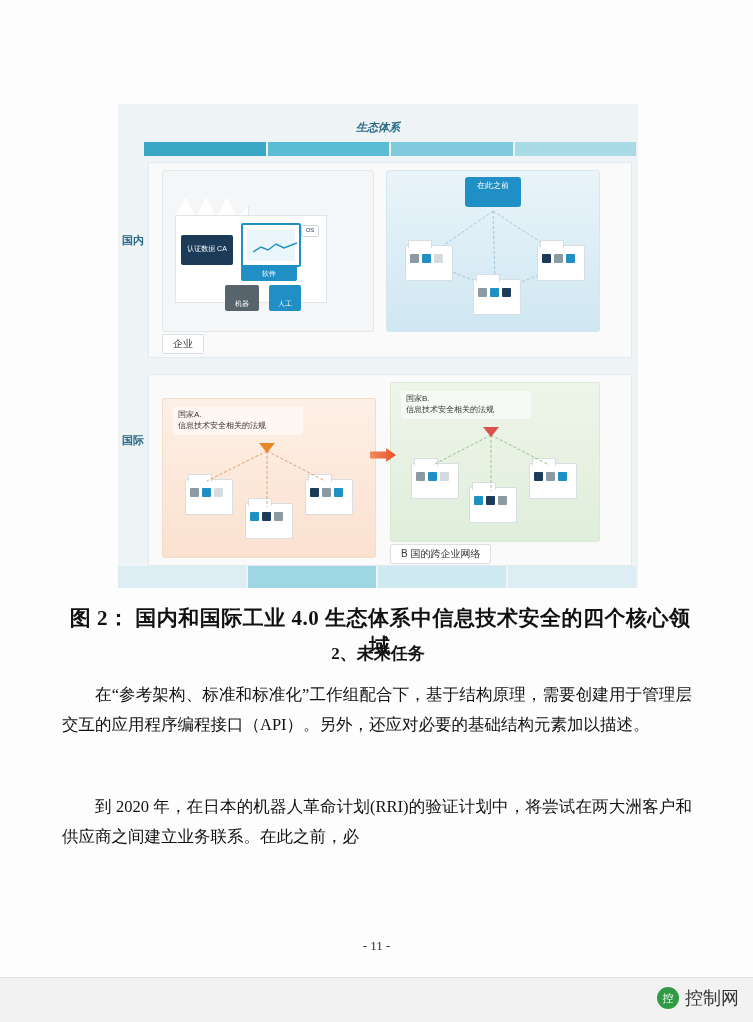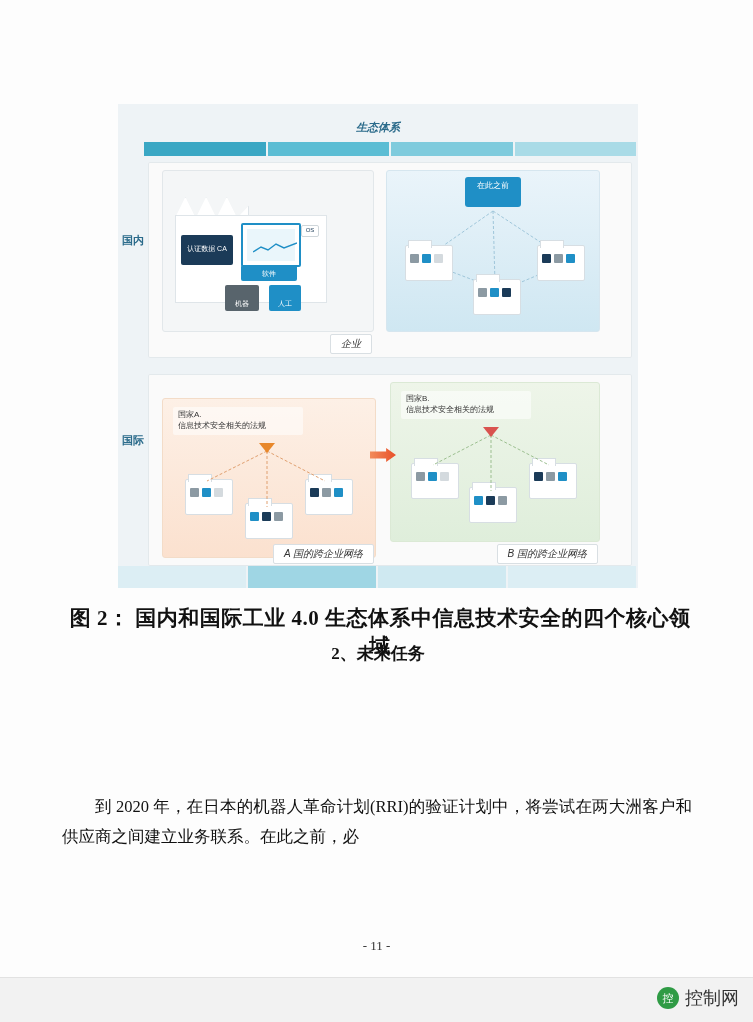--- a/index.html
+++ b/index.html
@@ -91,22 +91,21 @@
   }
   .sub-b{
     left:272px;top:278px;width:208px;height:158px;
     background:linear-gradient(180deg,#eef5e9,#dfeedb);
     border:1px solid #dbe9d5;
   }
   .caption-in{
     position:absolute;
     font-family:"Liberation Sans",sans-serif;
     font-size:11px;color:#333;
-    text-align:right;
-    font-style:italic;
+    text-align:left;
   }
   .cap-ent{left:44px;top:230px;width:210px;}
   .cap-cross{left:268px;top:230px;width:212px;}
   .cap-a{left:44px;top:440px;width:212px;}
   .cap-b{left:272px;top:440px;width:208px;}
   .cap-box{
     display:inline-block;
     background:#ffffff;
     border:1px solid #d9dfe3;
     padding:2px 10px;
@@ -336,23 +335,20 @@
       </div>
       <svg style="position:absolute;inset:0;" viewBox="0 0 212 158">
         <g stroke="#e0a070" stroke-width="1" stroke-dasharray="3 2" fill="none">
           <path d="M104 52 L44 82"></path>
           <path d="M104 52 L162 82"></path>
           <path d="M104 52 L104 108"></path>
         </g>
         <polygon points="96,44 112,44 104,54" fill="#e8872a"></polygon>
       </svg>
     </div>
-    <div class="caption-in cap-a">
-      <span class="cap-box">A 国的跨企业网络</span>
-    </div>
 
     <div class="sub sub-b">
       <div class="law-label law-b" style="white-space:pre-line;">国家B.
 信息技术安全相关的法规</div>
       <div class="node" style="left:20px;top:80px;">
         <div class="roof"></div>
         <div class="sq" style="left:4px;top:8px;background:#8c9aa3;"></div>
         <div class="sq" style="left:16px;top:8px;background:#1f8fc6;"></div>
         <div class="sq" style="left:28px;top:8px;background:#d4dade;"></div>
       </div>
@@ -386,20 +382,21 @@
     <div class="fig-footer">
       <div></div>
       <div></div>
       <div></div>
       <div></div>
     </div>
   </div>
 
   <div class="fig-caption">图 2： 国内和国际工业 4.0 生态体系中信息技术安全的四个核心领域</div>
   <div class="section-title">2、未来任务</div>
+  <div class="para p1">在“参考架构、标准和标准化”工作组配合下，基于结构原理，需要创建用于管理层交互的应用程序编程接口（API）。另外，还应对必要的基础结构元素加以描述。</div>
   <div class="para p2">到 2020 年，在日本的机器人革命计划(RRI)的验证计划中，将尝试在两大洲客户和供应商之间建立业务联系。在此之前，必</div>
   <div class="page-number">- 11 -</div>
 
   <div class="footer-bar">
     <div class="badge">
       <div class="logo">控</div>
       <div class="btxt">控制网</div>
     </div>
   </div>
 </div>

